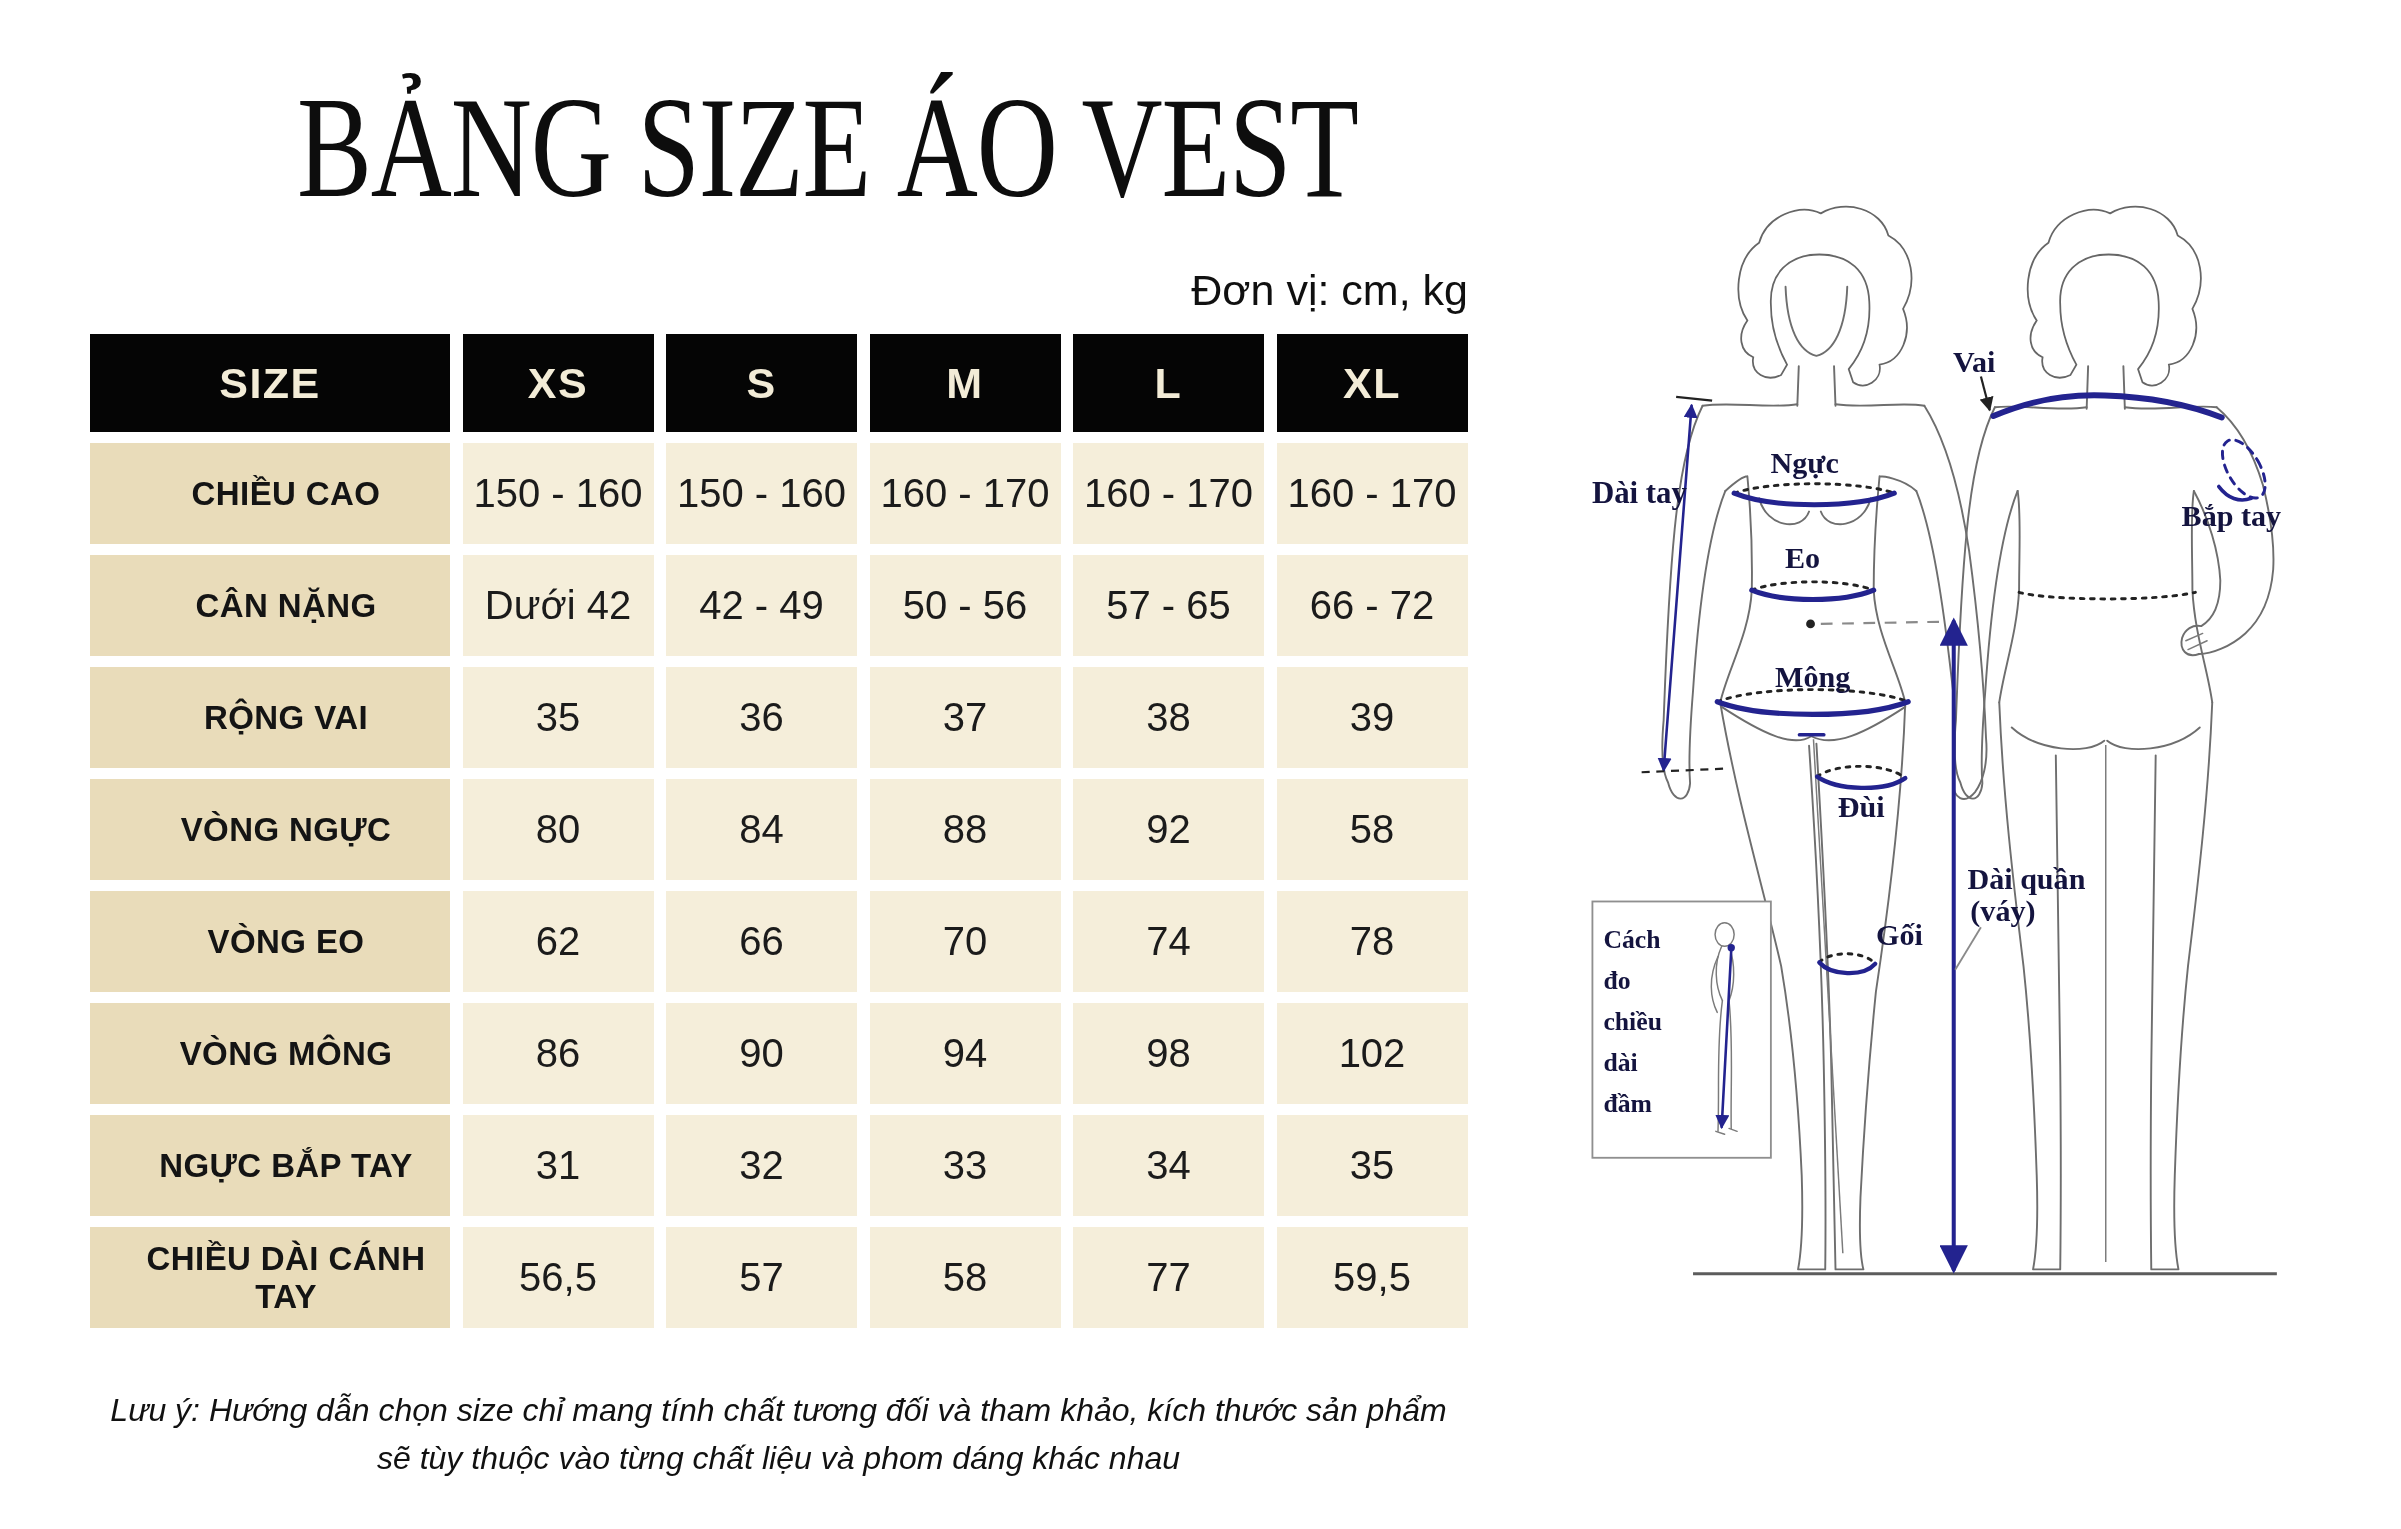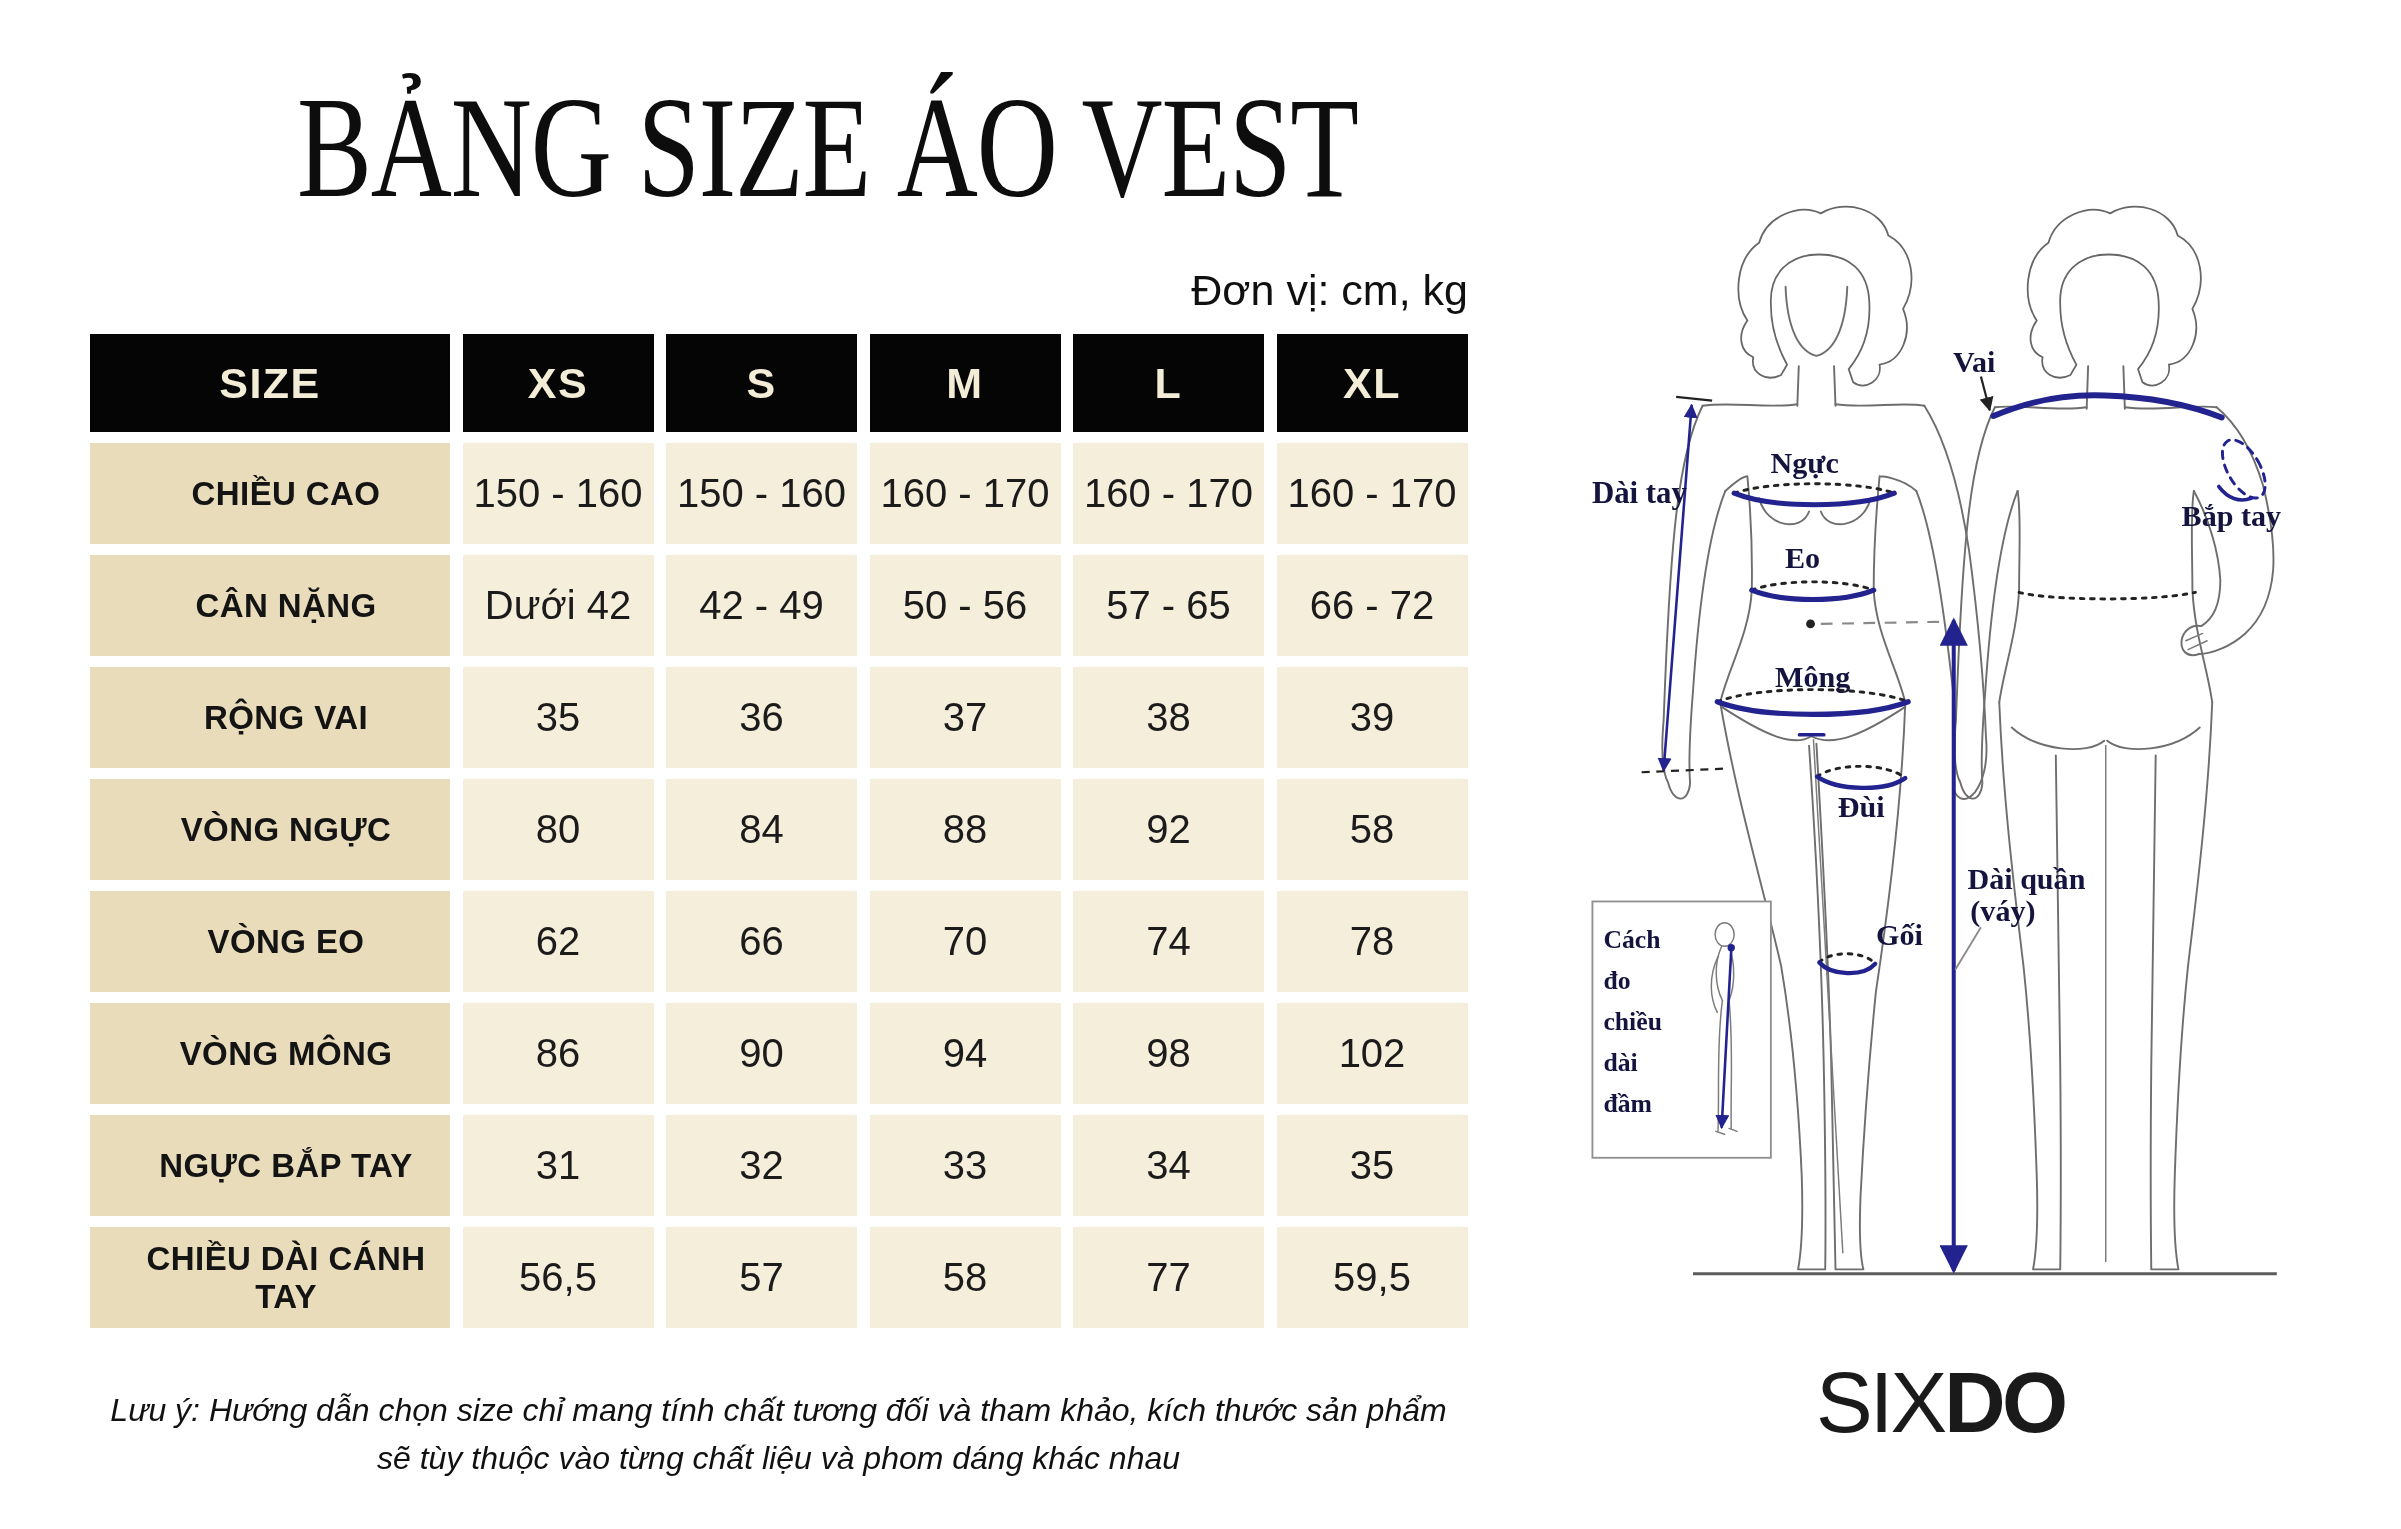--- a/index.html
+++ b/index.html
@@ -239,18 +239,15 @@
           <path class="o2" d="M290,1052 C277,1080 279,1108 289,1128"></path>
           <path class="o2" d="M296,1112 C288,1170 292,1230 290,1290 M305,1112 C311,1170 307,1230 308,1286"></path>
           <path class="o2" d="M287,1290 L299,1294 M305,1286 L316,1290"></path>
           <circle cx="308" cy="1040" r="5" fill="#23238f"></circle>
           <line class="navy" stroke-width="3.5" x1="308" y1="1044" x2="295" y2="1284" marker-end="url(#mN)"></line>
         </g>
       </g>
     </svg>
   </div>
 
-  <div class="logo">
-    <span class="six">SIX</span><span class="do">DO</span>
-  </div>
 
 </div>
 
 
 </body></html>

